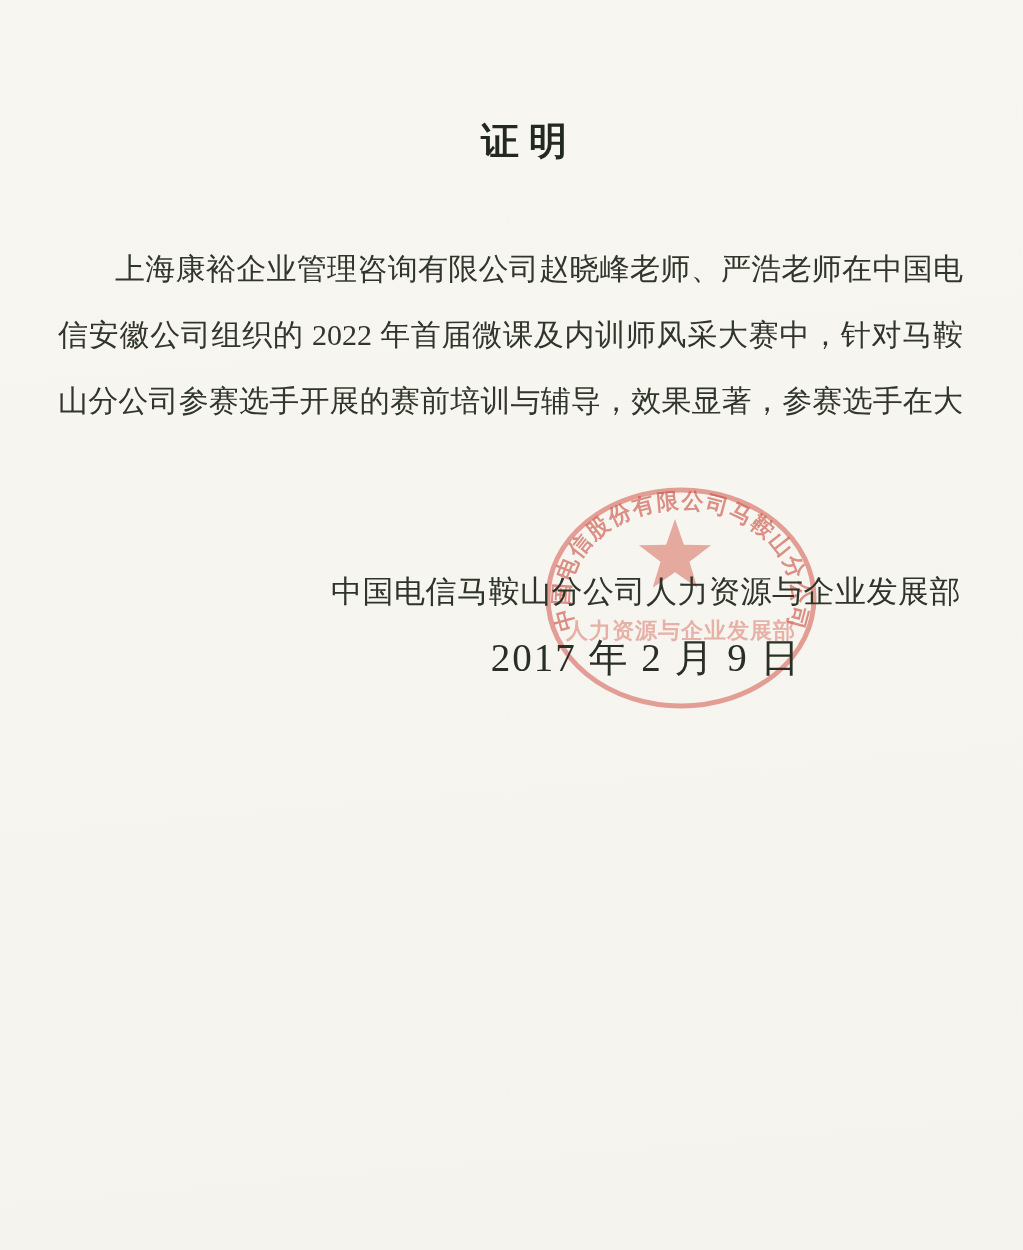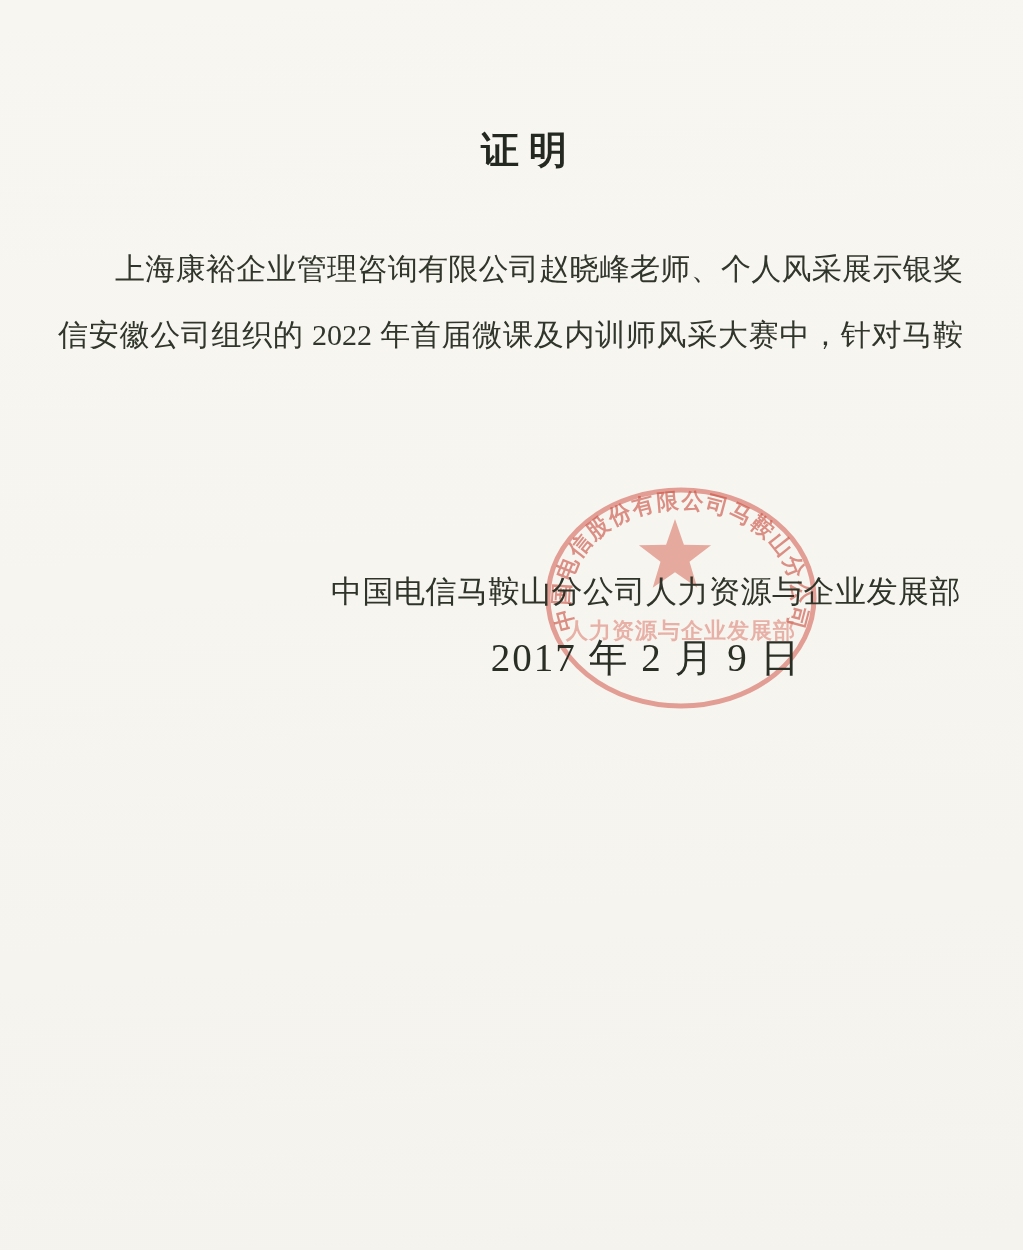--- a/index.html
+++ b/index.html
@@ -18,21 +18,21 @@
     overflow: hidden;
     background: linear-gradient(175deg, #f8f6f1 0%, #f7f5f0 45%, #f5f3ed 100%);
     font-family: "Liberation Serif", "DejaVu Serif", serif;
     color: #313629;
   }
   .title {
     position: absolute;
     top: 116px;
     left: 0;
     right: 0;
-    margin: 9px;
+    margin: 0;
     text-align: center;
     font-size: 38px;
     font-weight: 600;
     letter-spacing: 10px;
     text-indent: 10px;
     color: #232821;
     z-index: 2;
     padding-left: 25px;
   }
   .body-text {
@@ -120,22 +120,23 @@
       <text class="stamp-arc-text">
         <textPath href="#stamp-arc-path" startOffset="50%" text-anchor="middle" textLength="380">中国电信股份有限公司马鞍山分公司</textPath>
       </text>
       <text class="stamp-center-text" x="136" y="151" text-anchor="middle">人力资源与企业发展部</text>
     </svg>
   </div>
 
   <h1 class="title">证明</h1>
 
   <div class="body-text">
-    <div class="body-line indent">上海康裕企业管理咨询有限公司赵晓峰老师、个人风采展示银奖</div>
+    <div class="body-line indent">上海康裕企业管理咨询有限公司赵晓峰老师、严浩老师在中国电</div>
     <div class="body-line">信安徽公司组织的 2022 年首届微课及内训师风采大赛中，针对马鞍</div>
+    <div class="body-line">山分公司参赛选手开展的赛前培训与辅导，效果显著，参赛选手在大</div>
   </div>
 
   <div class="sign-block">
     <div class="sign-dept">中国电信马鞍山分公司人力资源与企业发展部</div>
     <div class="sign-date">2017 年 2 月 9 日</div>
   </div>
 
 </div>
 
 </body></html>

